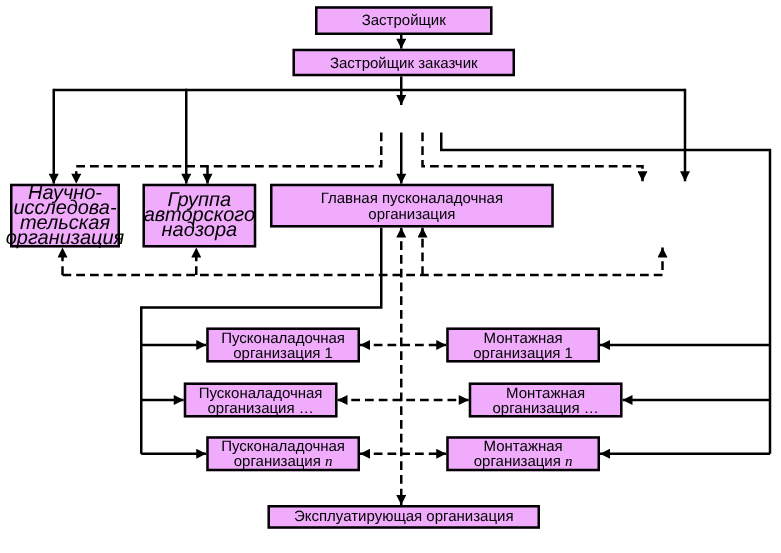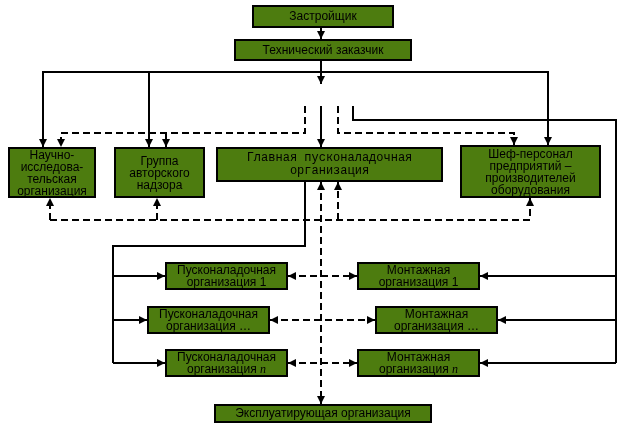--- a/index.html
+++ b/index.html
@@ -11,39 +11,39 @@
     color:#000;
     overflow:hidden;
   }
   #wires{position:absolute;left:0;top:0;width:625px;height:442px;}
   .solid{stroke:#000;stroke-width:2;fill:none;}
   .dashed{stroke:#000;stroke-width:2;fill:none;stroke-dasharray:7 4;}
   .node{
     position:absolute;
     box-sizing:border-box;
     border:2px solid #000;
-    background:#4d7c0f;
+    background:#f0abfc;
     display:flex;
     align-items:center;
     justify-content:center;
     text-align:center;
     font-size:12px;
     line-height:13px;
     white-space:pre-line;
   }
-  .node.sm{font-size:12px;line-height:12px;}
+  .node.sm{font-size:16px;line-height:12px;font-style:italic;}
   .node .lbl{white-space:normal;line-height:12px;}
   .idx-it{font-style:italic;font-family:"Liberation Serif","DejaVu Serif",serif;}
   
   #n-developer{left:252px;top:5px;width:142px;height:23px;}
   #n-customer{left:234px;top:39px;width:178px;height:22px;}
   #n-los{left:200px;top:84px;width:244px;height:22px;}
   #n-research{left:8px;top:147px;width:88px;height:51px;}
   #n-author{left:114px;top:147px;width:91px;height:51px;}
-  #n-main{left:216px;top:147px;width:227px;height:35px;font-family:Liberation Mono, monospace;}
+  #n-main{left:216px;top:147px;width:227px;height:35px;}
   #n-chief{left:460px;top:145px;width:141px;height:53px;}
   #n-comm-1{left:165px;top:262px;width:123px;height:28px;}
   #n-comm-2{left:147px;top:306px;width:123px;height:28px;}
   #n-comm-3{left:165px;top:349px;width:123px;height:28px;}
   #n-inst-1{left:357px;top:262px;width:123px;height:28px;}
   #n-inst-2{left:375px;top:306px;width:123px;height:28px;}
   #n-inst-3{left:357px;top:349px;width:123px;height:28px;}
   #n-operating{left:214px;top:404px;width:218px;height:19px;}
 </style>
 </head>
@@ -87,39 +87,35 @@
 
     <line class="dashed" x1="321" y1="182" x2="321" y2="404" marker-start="url(#ah)" marker-end="url(#ah)"></line>
 
     <line class="dashed" x1="288" y1="276" x2="357" y2="276" marker-start="url(#ah)" marker-end="url(#ah)"></line>
     <line class="dashed" x1="270" y1="320" x2="375" y2="320" marker-start="url(#ah)" marker-end="url(#ah)"></line>
     <line class="dashed" x1="288" y1="363" x2="357" y2="363" marker-start="url(#ah)" marker-end="url(#ah)"></line>
   </svg>
 
   <div class="node" id="n-developer">Застройщик</div>
 
-  <div class="node" id="n-customer">Технический заказчик</div>
+  <div class="node" id="n-customer">Застройщик заказчик</div>
 
 
   <div class="node sm" id="n-research">Научно-
 исследова-
 тельская
 организация</div>
 
   <div class="node sm" id="n-author">Группа
 авторского
 надзора</div>
 
   <div class="node" id="n-main">Главная пусконаладочная
 организация</div>
 
-  <div class="node sm" id="n-chief">Шеф-персонал
-предприятий –
-производителей
-оборудования</div>
 
   <div class="node" id="n-comm-1">
     <div class="lbl">
       <span>Пусконаладочная</span><br>
       <span>организация</span> <span>1</span>
     </div>
   </div>
 
   <div class="node" id="n-comm-2">
     <div class="lbl">

